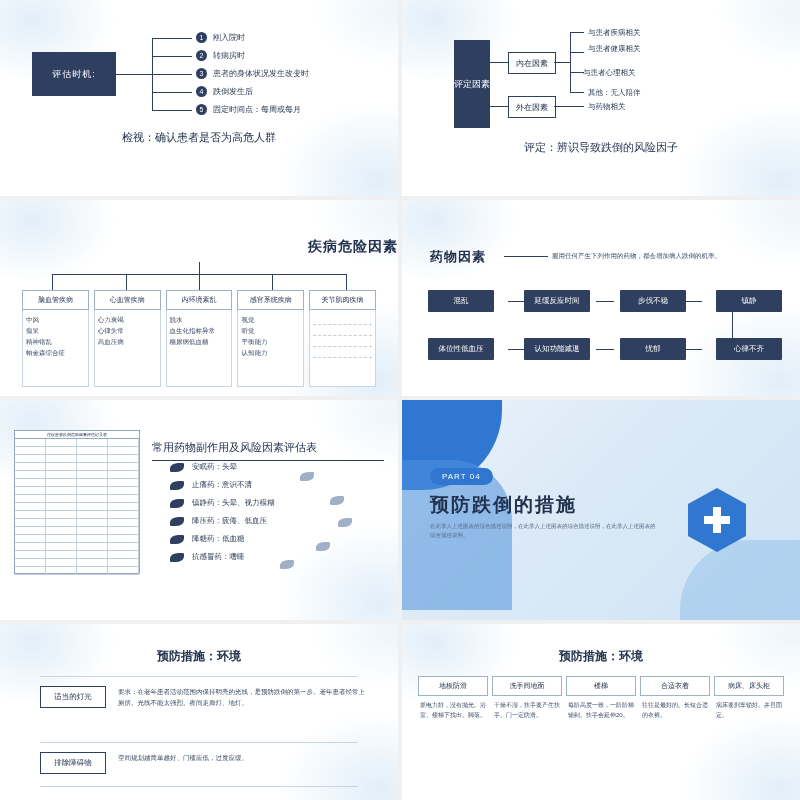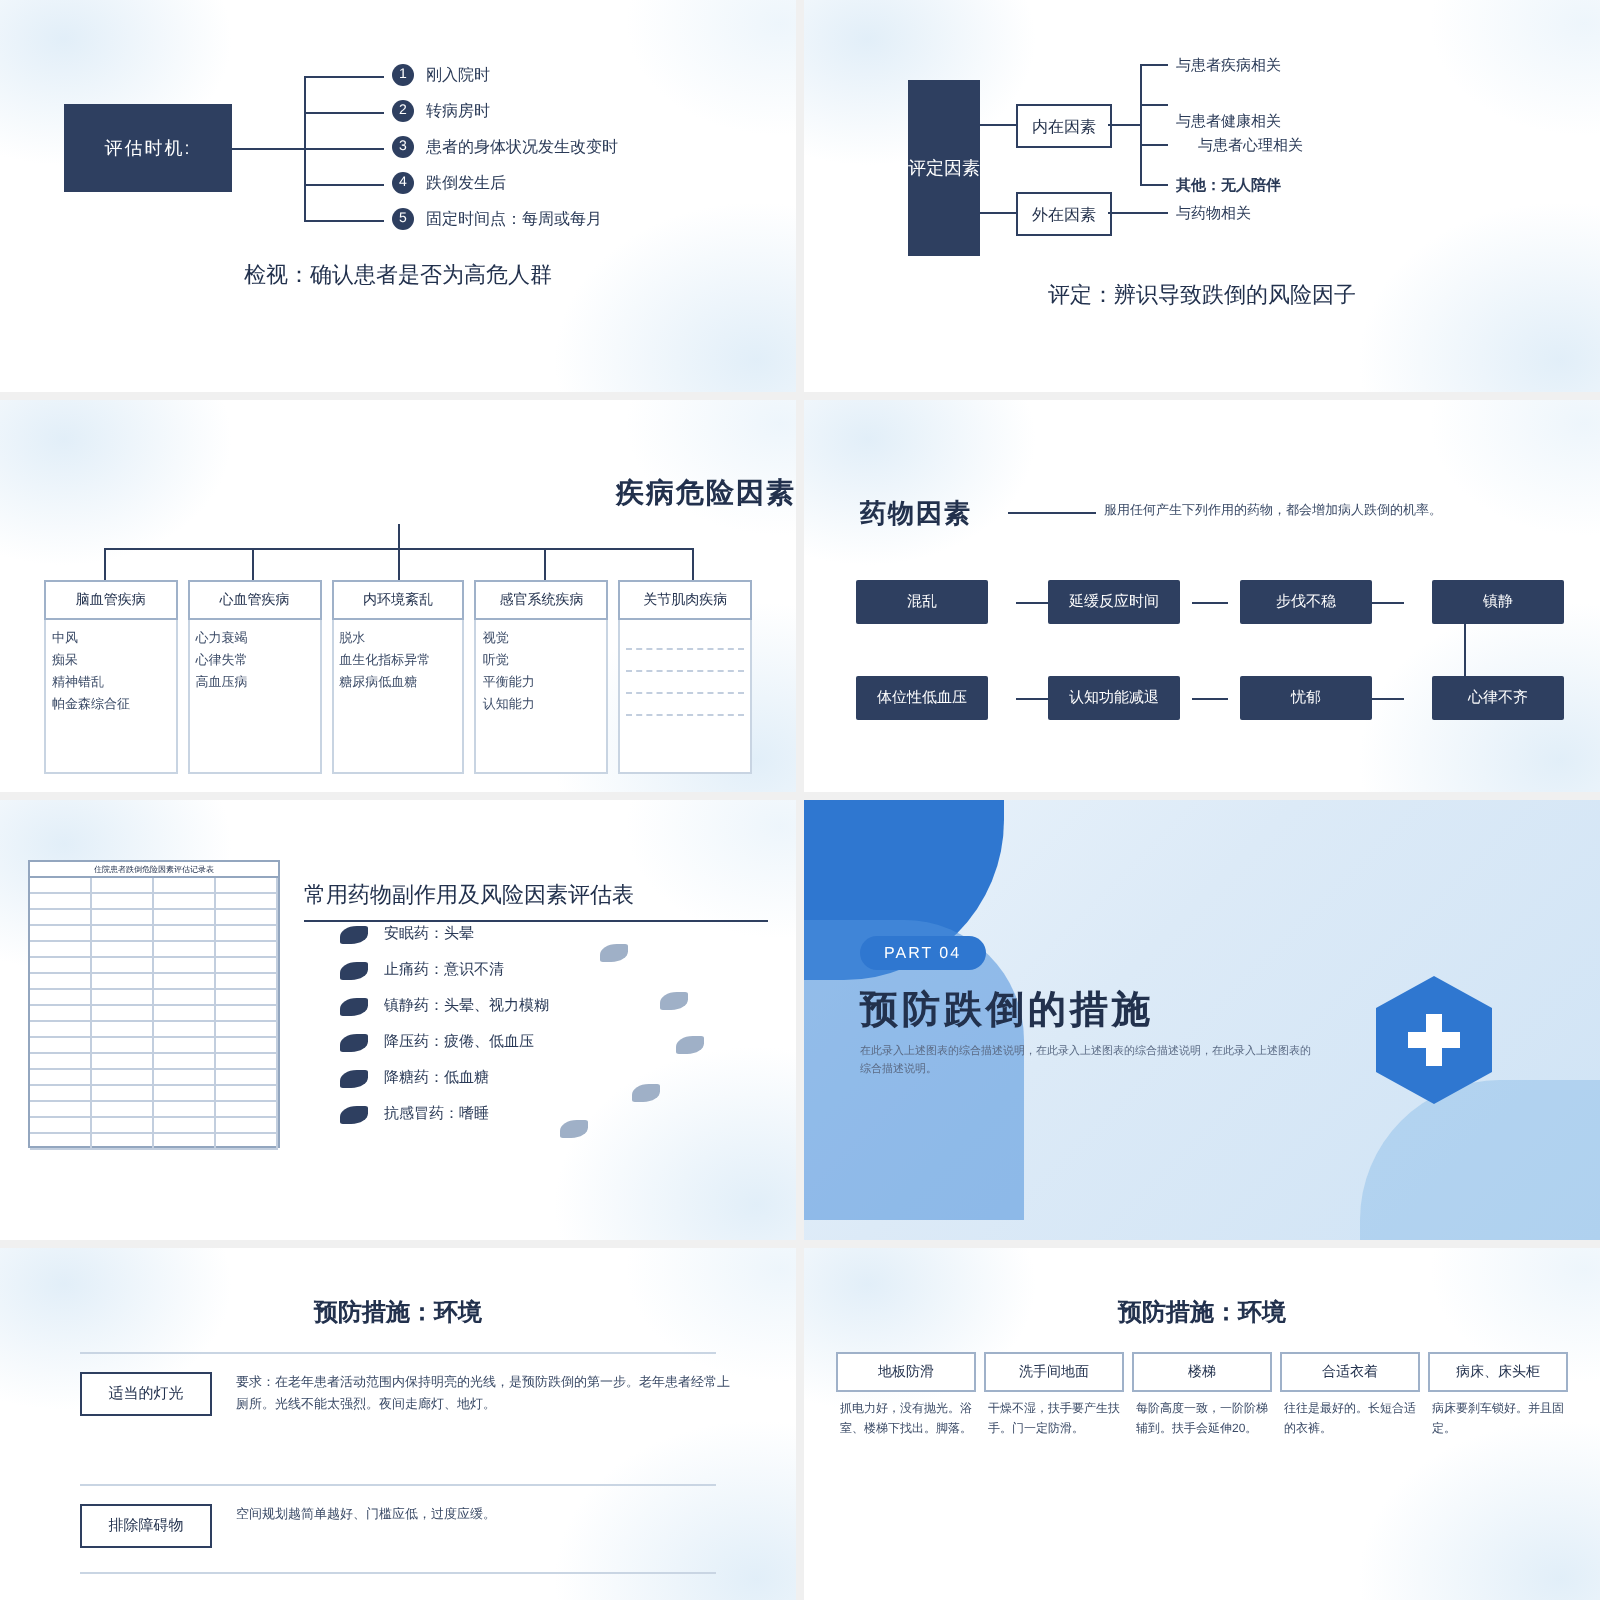--- a/index.html
+++ b/index.html
@@ -172,23 +172,23 @@
       <div class="s2-mid" style="left:106px;top:96px;">外在因素</div>
 
       <div class="ln" style="left:152px;top:62px;width:16px;height:1px;"></div>
       <div class="ln" style="left:168px;top:32px;width:1px;height:60px;"></div>
       <div class="ln" style="left:168px;top:32px;width:14px;height:1px;"></div>
       <div class="ln" style="left:168px;top:52px;width:14px;height:1px;"></div>
       <div class="ln" style="left:168px;top:72px;width:14px;height:1px;"></div>
       <div class="ln" style="left:168px;top:92px;width:14px;height:1px;"></div>
 
       <div class="s2-r" style="left:186px;top:28px;">与患者疾病相关</div>
-      <div class="s2-r" style="left:186px;top:56px;">与患者健康相关</div>
-      <div class="s2-r" style="left:197px;top:68px;">与患者心理相关</div>
-      <div class="s2-r" style="left:186px;top:88px;font-weight:bold;">其他：无人陪伴</div>
+      <div class="s2-r" style="left:186px;top:44px;">与患者健康相关</div>
+      <div class="s2-r" style="left:181px;top:68px;">与患者心理相关</div>
+      <div class="s2-r" style="left:186px;top:88px;">其他：无人陪伴</div>
 
       <div class="ln" style="left:152px;top:106px;width:30px;height:1px;"></div>
       <div class="s2-r" style="left:186px;top:102px;">与药物相关</div>
 
       <div class="s2-caption">评定：辨识导致跌倒的风险因子</div>
     </div>
   </div>
 
   <div class="slide">
     <div class="wash"></div>

